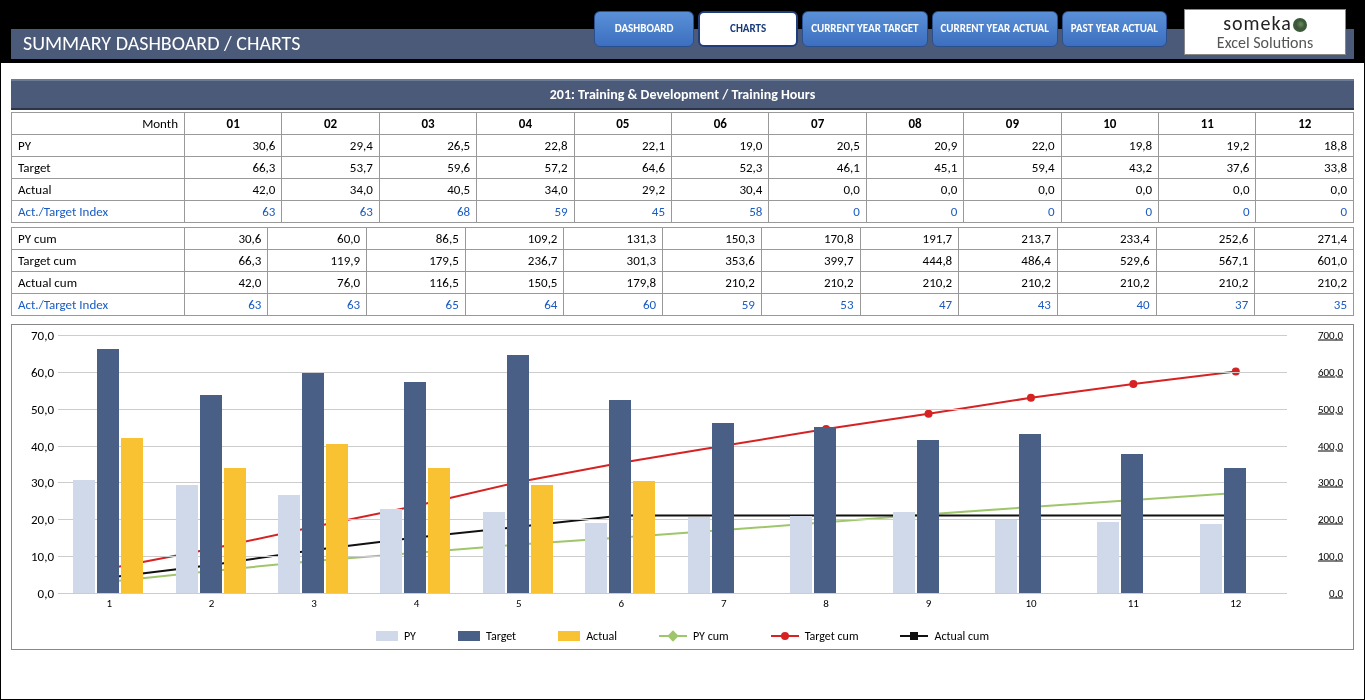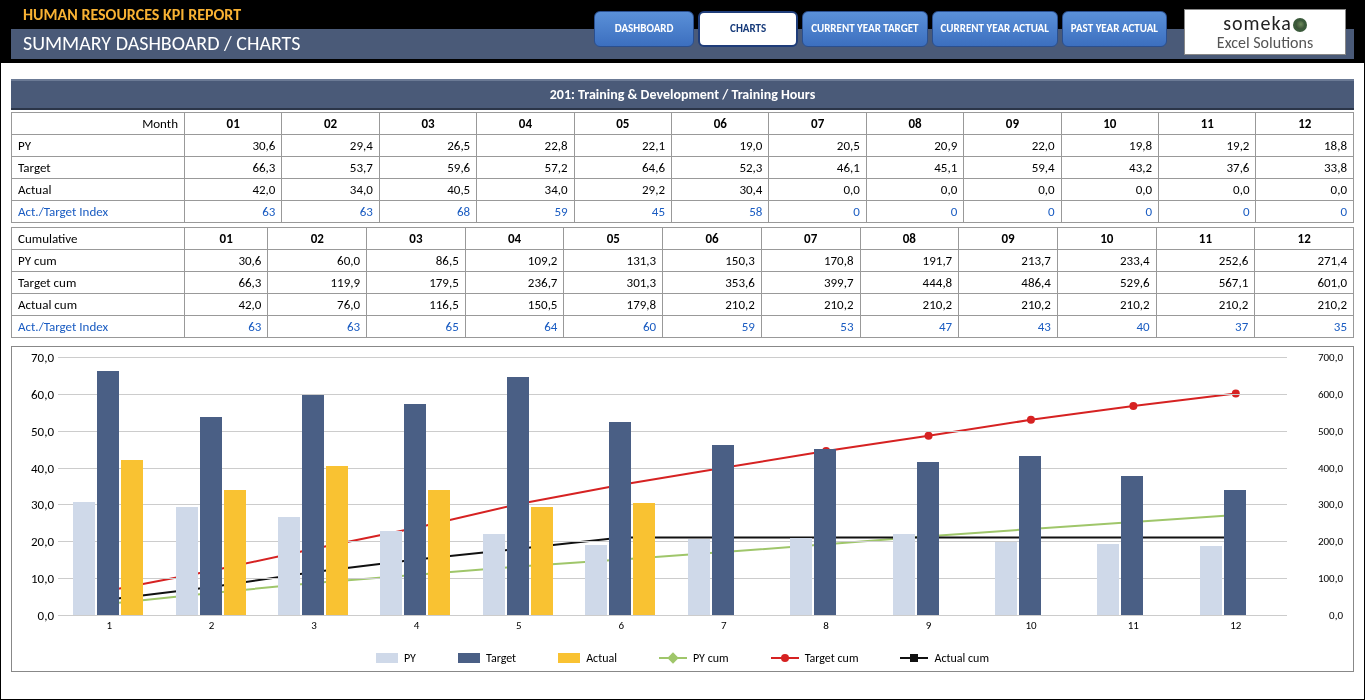--- a/index.html
+++ b/index.html
@@ -24,21 +24,21 @@
   .tbl { border-collapse: collapse; width: calc(100% - 20px); margin: 0 10px; font-size: 13px; }
   .tbl td, .tbl th { border: 1px solid #999; padding: 1px 6px; height: 19px; text-align: right; background: #fff; }
   .tbl th { font-weight: bold; text-align: center; }
   .tbl .rowhead { text-align: left; font-weight: normal; width: 160px; }
   .tbl .idx { color: #1a5cc2; }
   
   .chart-wrap { margin: 8px 10px 10px 10px; border: 1px solid #888; height: 326px; position: relative; box-sizing: border-box; }
   .plot { position: absolute; left: 46px; right: 66px; top: 10px; height: 258px; border-bottom: 1px solid #888; }
   .grid-line { position: absolute; left: 0; right: 0; border-top: 1px solid #ccc; }
   .yl-label { position: absolute; left: -40px; width: 36px; text-align: right; font-size: 13px; transform: translateY(-50%); }
-  .yr-label { position: absolute; right: -56px; width: 50px; text-align: right; font-size: 11px; transform: translateY(-50%); }
+  .yr-label { position: absolute; right: -56px; width: 50px; text-align: right; font-size: 11px; transform: translateY(-50%); text-decoration: underline; }
   .x-label { position: absolute; top: 100%; margin-top: 4px; font-size: 11px; transform: translateX(-50%); }
   .group { position: absolute; bottom: 0; width: 72px; }
   .bar { position: absolute; bottom: 0; width: 22px; }
   .bar.py { background: #cfd9e9; left: 0; }
   .bar.tg { background: #4a5f85; left: 24px; }
   .bar.ac { background: #f9c232; left: 48px; }
   svg.lines { position: absolute; inset: 0; overflow: visible; }
   .legend { position: absolute; left: 0; right: 0; bottom: 6px; display: flex; justify-content: center; gap: 42px; font-size: 12px; }
   .legend-item { display: flex; align-items: center; gap: 6px; }
   .sw { width: 22px; height: 10px; }
@@ -51,21 +51,20 @@
   .ln.pycum .stroke { background: #9fc66a; } .ln.pycum .dot { background: #9fc66a; transform: rotate(45deg); }
   .ln.tgcum .stroke { background: #d62222; } .ln.tgcum .dot { background: #d62222; border-radius: 50%; }
   .ln.accum .stroke { background: #111; } .ln.accum .dot { background: #111; }
 </style>
 </head>
 <body>
 
 <div class="container">
 
   <div class="header">
-    <div class="report-title">HUMAN RESOURCES KPI REPORT</div>
     <div class="subtitle-bar"></div>
     <div class="subtitle">SUMMARY DASHBOARD / CHARTS</div>
 
     <div class="nav-buttons">
       <div class="nav-btn blue">DASHBOARD</div>
       <div class="nav-btn active">CHARTS</div>
       <div class="nav-btn blue">CURRENT YEAR TARGET</div>
       <div class="nav-btn blue">CURRENT YEAR ACTUAL</div>
       <div class="nav-btn blue">PAST YEAR ACTUAL</div>
     </div>
@@ -154,35 +153,20 @@
           <td class=" idx">0</td>
           <td class=" idx">0</td>
           <td class=" idx">0</td>
         </tr>
       </tbody>
     </table>
   <div style="height:4px"></div>
 
   <table class="tbl" id="tbl2">
       <tbody>
-        <tr>
-          <th class="rowhead" style="text-align:left">Cumulative</th>
-          <th>01</th>
-          <th>02</th>
-          <th>03</th>
-          <th>04</th>
-          <th>05</th>
-          <th>06</th>
-          <th>07</th>
-          <th>08</th>
-          <th>09</th>
-          <th>10</th>
-          <th>11</th>
-          <th>12</th>
-        </tr>
         <tr>
           <td class="rowhead">PY cum</td>
           <td class="">30,6</td>
           <td class="">60,0</td>
           <td class="">86,5</td>
           <td class="">109,2</td>
           <td class="">131,3</td>
           <td class="">150,3</td>
           <td class="">170,8</td>
           <td class="">191,7</td>

